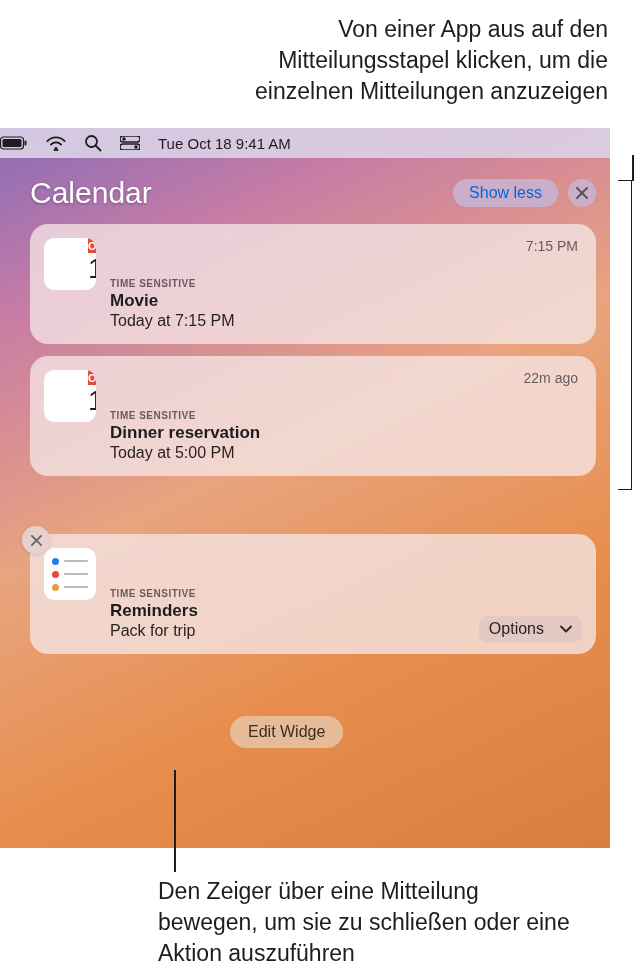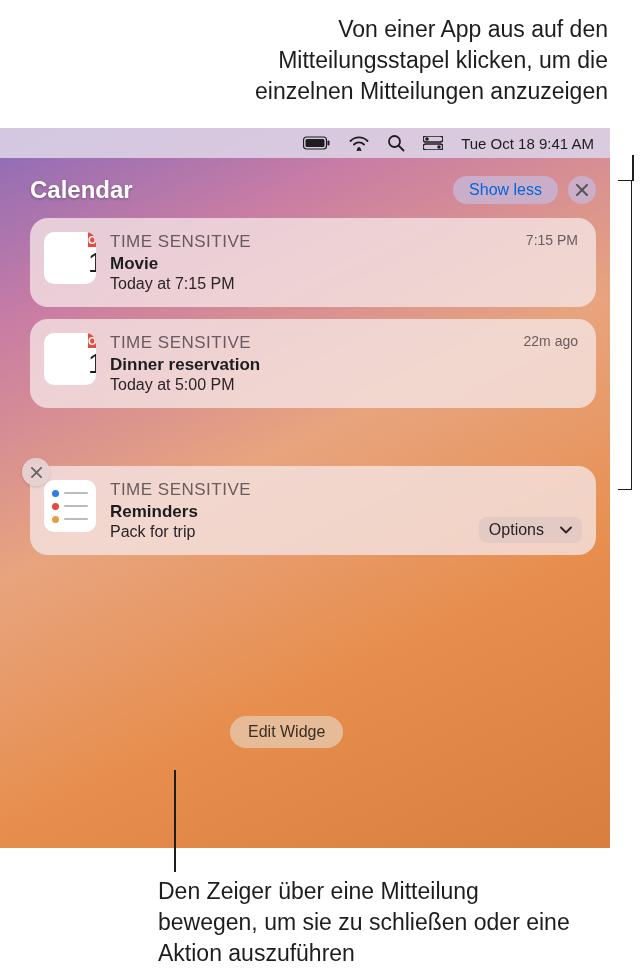--- a/index.html
+++ b/index.html
@@ -29,43 +29,43 @@
       background: linear-gradient(155deg, #8a6bb8 0%, #c97da4 20%, #e8a47e 45%, #e78e4e 70%, #d87f3f 100%);
       overflow: hidden;
     }
     .menubar {
       position: absolute;
       top: 0; left: 0; right: 0;
       height: 30px;
       background: rgba(220, 210, 230, 0.9);
       display: flex;
       align-items: center;
-      justify-content: flex-end;
+      justify-content: flex-start;
       padding-right: 16px;
       gap: 18px;
       font-size: 15px;
       font-weight: 500;
       color: #1d1d1f;
     }
     .menubar .icon { display: flex; align-items: center; }
     .content {
       position: absolute;
       top: 48px;
       left: 30px;
       right: 14px;
     }
     .section-header {
       display: flex;
       align-items: center;
       justify-content: space-between;
       margin-bottom: 14px;
     }
     .section-title {
-      font-size: 24px;
-      font-weight: 700;
+      font-size: 30px;
+      font-weight: 400;
       color: #fff;
       text-shadow: 0 1px 3px rgba(0,0,0,0.3);
     }
     .header-actions {
       display: flex;
       align-items: center;
       gap: 10px;
     }
     .show-less-btn {
       background: rgba(200, 180, 210, 0.85);
@@ -129,25 +129,26 @@
       flex-direction: column;
       justify-content: center;
       gap: 6px;
       padding: 10px 8px;
     }
     .rem-row { display: flex; align-items: center; gap: 5px; }
     .rem-dot { width: 7px; height: 7px; border-radius: 50%; }
     .rem-line { flex: 1; height: 2px; background: #bbb; border-radius: 1px; }
     .notif-body { flex: 1; min-width: 0; }
     .notif-label {
-      font-size: 17px;
+      font-size: 10px;
       color: rgba(60, 50, 55, 0.75);
       letter-spacing: 0.5px;
-      font-weight: 400;
+      font-weight: 700;
       margin-bottom: 2px;
+      margin-top: 40px;
     }
     .notif-title {
       font-size: 17px;
       font-weight: 700;
       color: #1d1d1f;
       margin-bottom: 1px;
     }
     .notif-subtitle {
       font-size: 16px;
       color: #2a2326;

